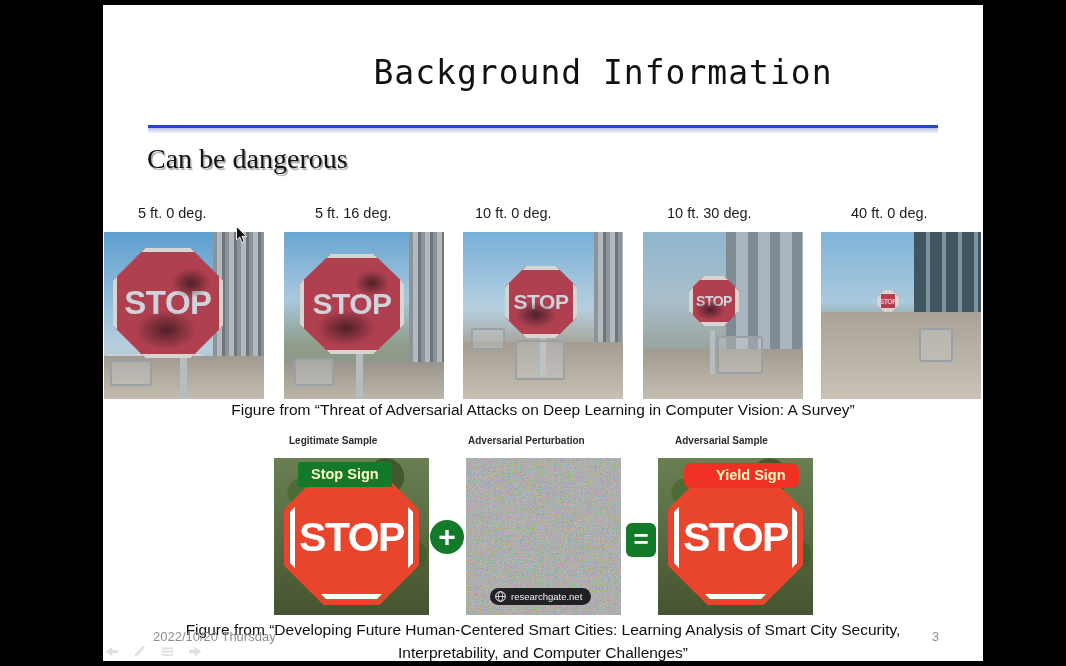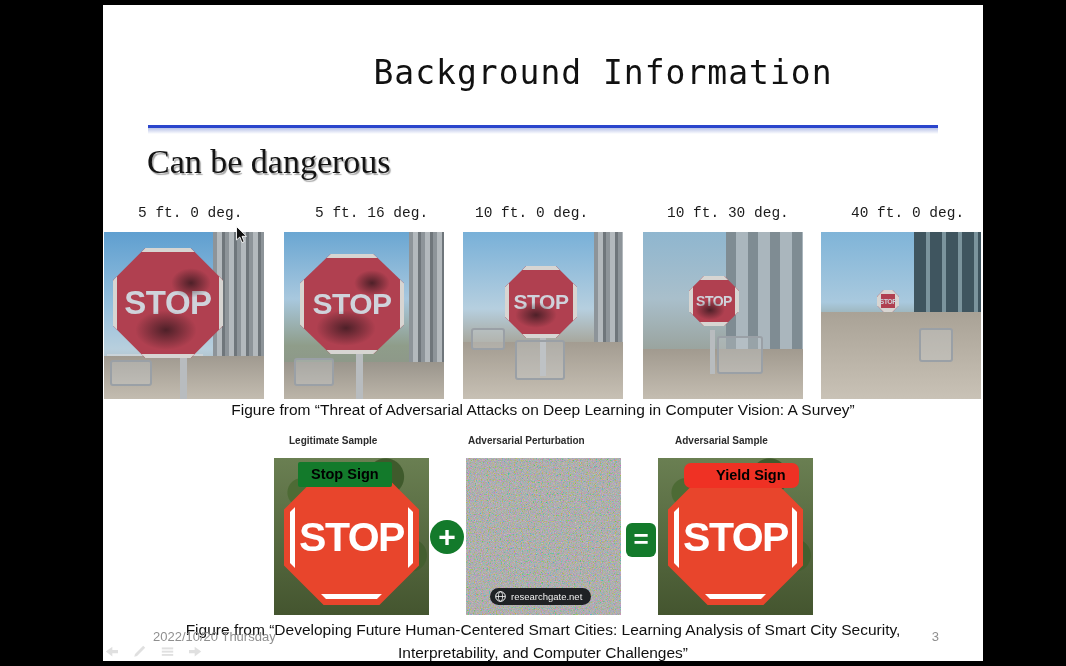--- a/index.html
+++ b/index.html
@@ -42,26 +42,26 @@
     position: absolute; left: 0; top: 0; width: 100%; height: 3px;
     background: #2b45cc;
   }
   .rule-shadow {
     position: absolute; left: 0; top: 3px; width: 100%; height: 6px;
     background: linear-gradient(to bottom, #b9c3e8, rgba(255,255,255,0));
   }
   .subtitle {
     position: absolute; left: 44px; top: 138px;
     font-family: "Liberation Serif", serif;
-    font-size: 34px; color: #141414;
+    font-size: 28px; color: #141414;
     text-shadow: 1.5px 1.5px 1px rgba(120,120,120,.65);
   }
 
   
-  .photo-labels { position: absolute; left: 0; top: 200px; width: 748px; height: 22px; font-family: Liberation Mono, monospace; }
+  .photo-labels { position: absolute; left: 0; top: 200px; width: 748px; height: 22px; }
   .plabel {
     position: absolute; top: 0;
     font-size: 14.5px; color: #1b1b1b; white-space: nowrap;
   }
   .strip { position: absolute; left: 0; top: 227px; height: 167px; }
   .photo {
     position: absolute; top: 0; width: 160px; height: 167px;
     overflow: hidden; background: #7fa7c8;
   }
   .sky {
@@ -155,21 +155,21 @@
                        70.7% 100%, 29.3% 100%, 0% 70.7%, 0% 29.3%);
     border: 5px solid #ffffff; box-sizing: border-box;
   }
   .bigsign-text {
     position: relative; z-index: 2; color: #fff; font-weight: 700;
     font-size: 41px; letter-spacing: -1.5px;
     font-family: "Liberation Sans", sans-serif;
   }
   .badge {
     position: absolute; z-index: 5;
-    color: #000000; font-weight: 700; font-size: 14.5px;
+    color: #fef9c3; font-weight: 700; font-size: 14.5px;
     padding: 4px 13px 5px; white-space: nowrap;
   }
   .badge-green { background: #137a2b; border-radius: 2px; }
   .badge-red { background: #ef3124; border-radius: 7px; }
 
   .noise {
     position: absolute; inset: 0; background: #a9a9a9;
   }
   .op {
     position: absolute; z-index: 6; color: #fff;

